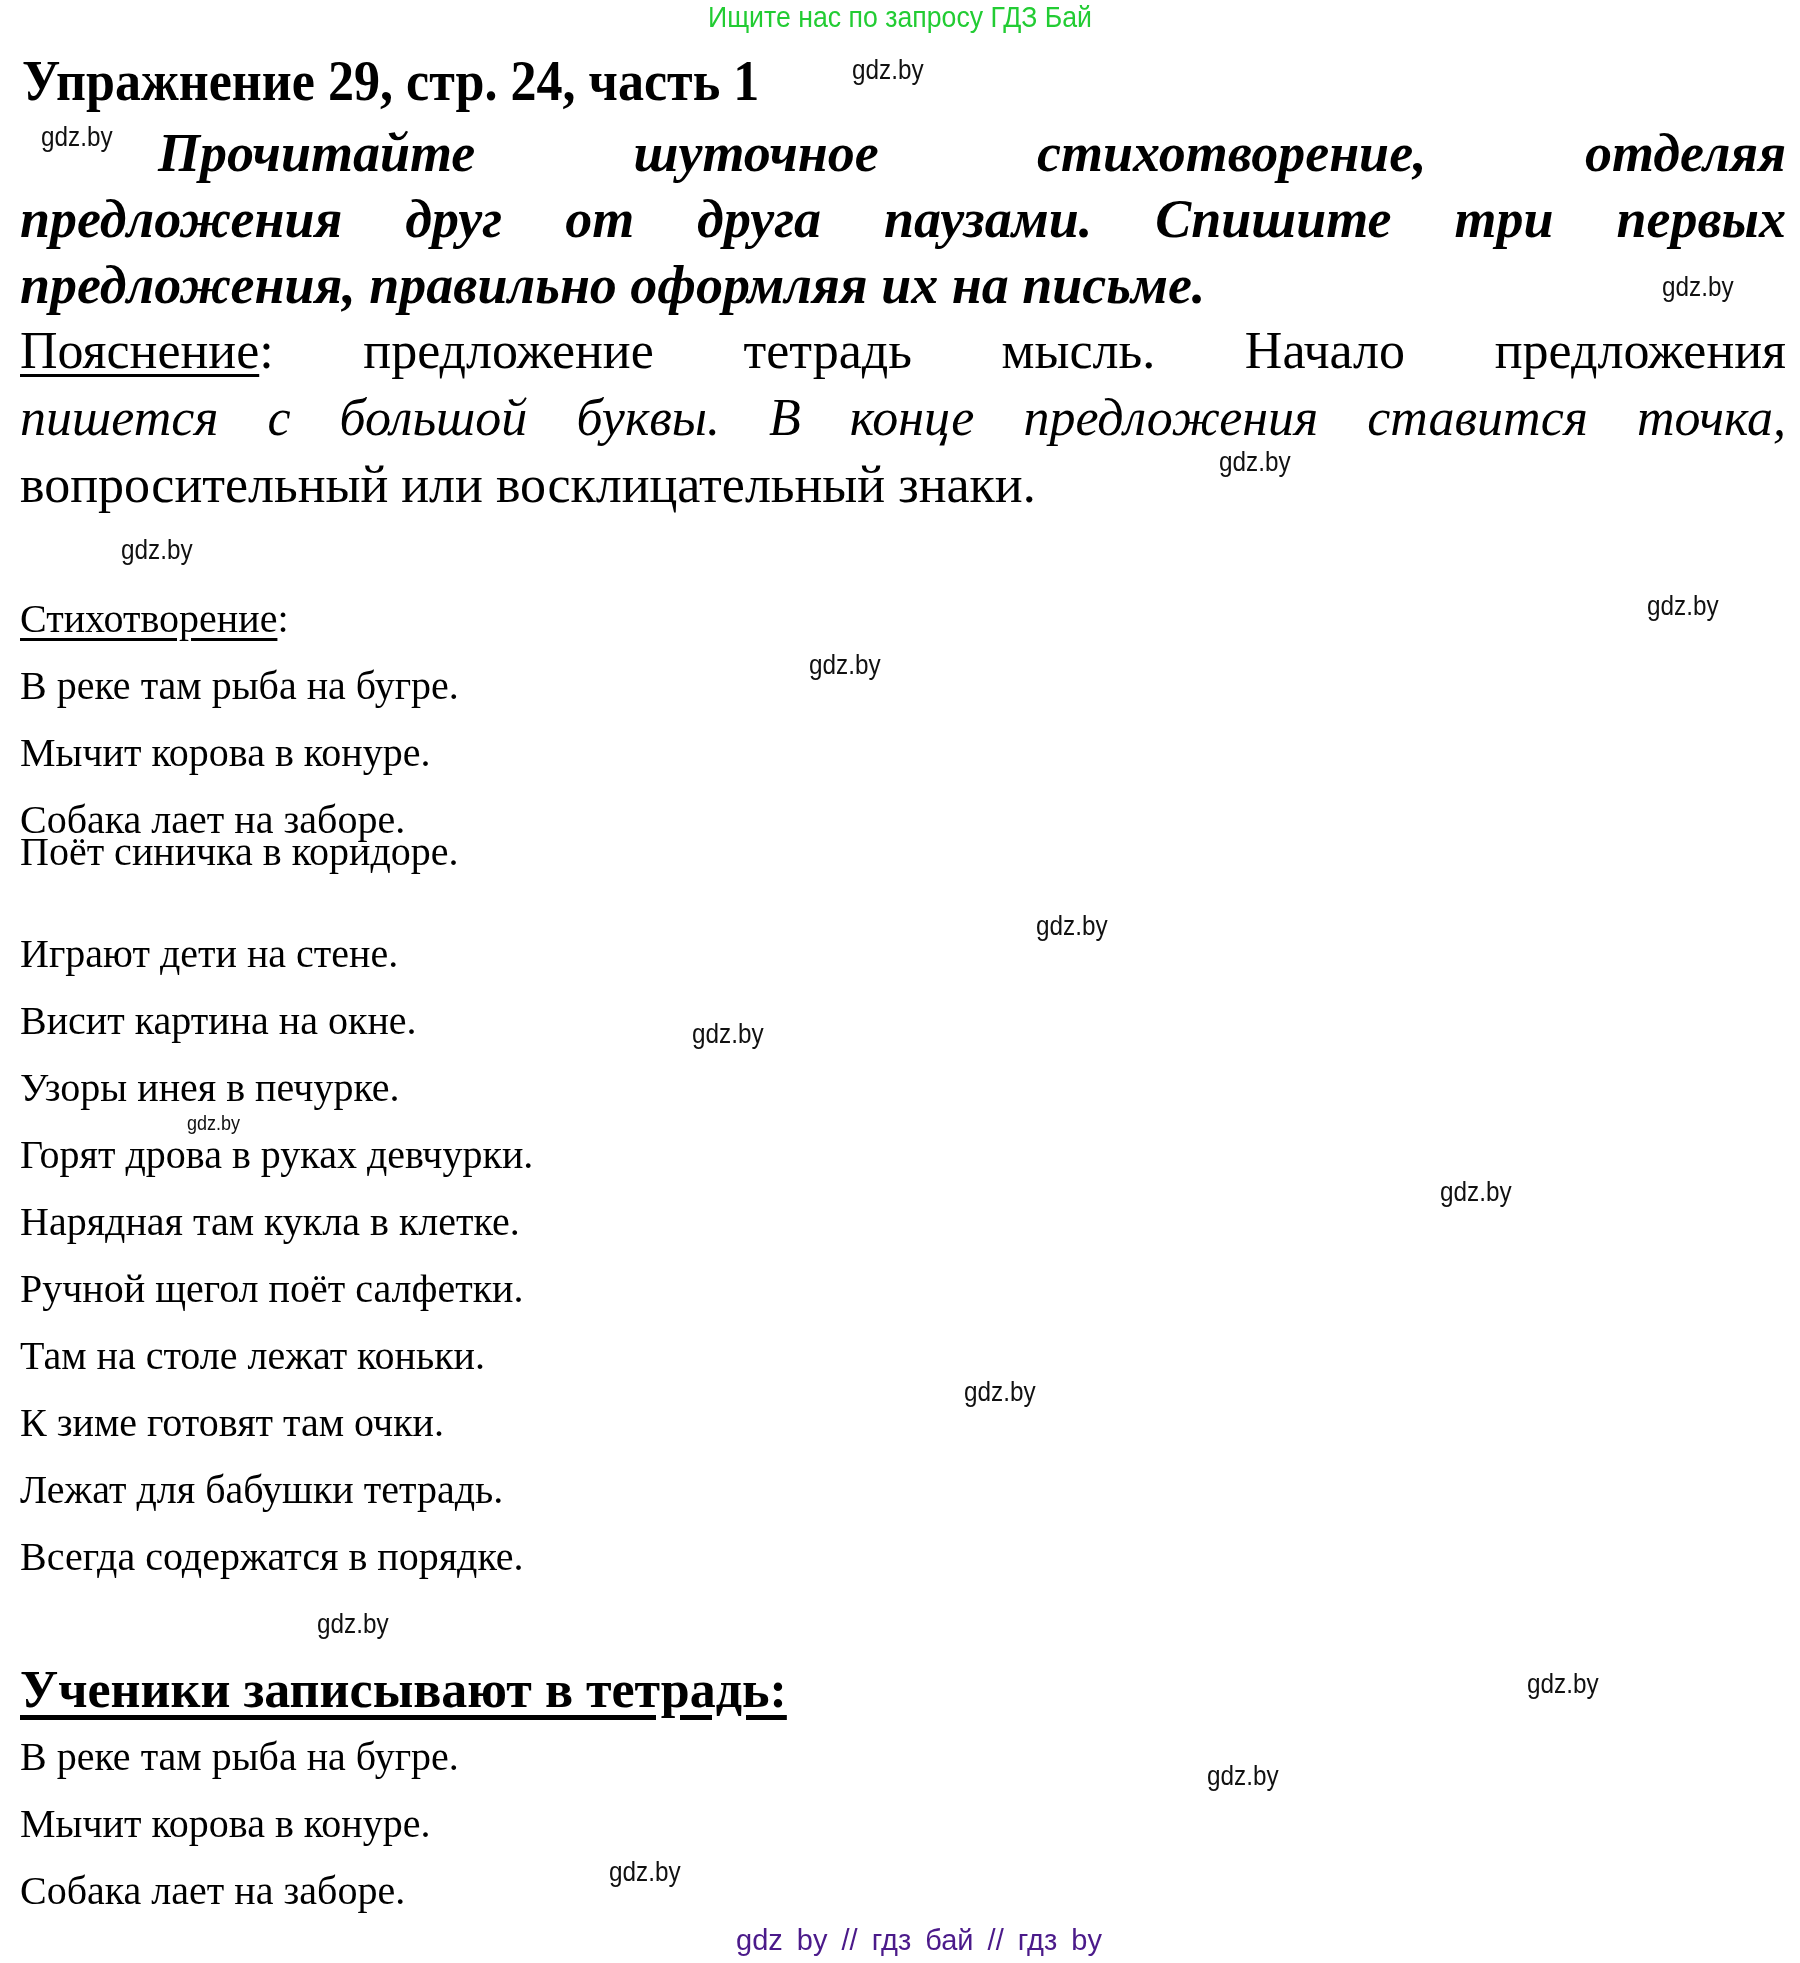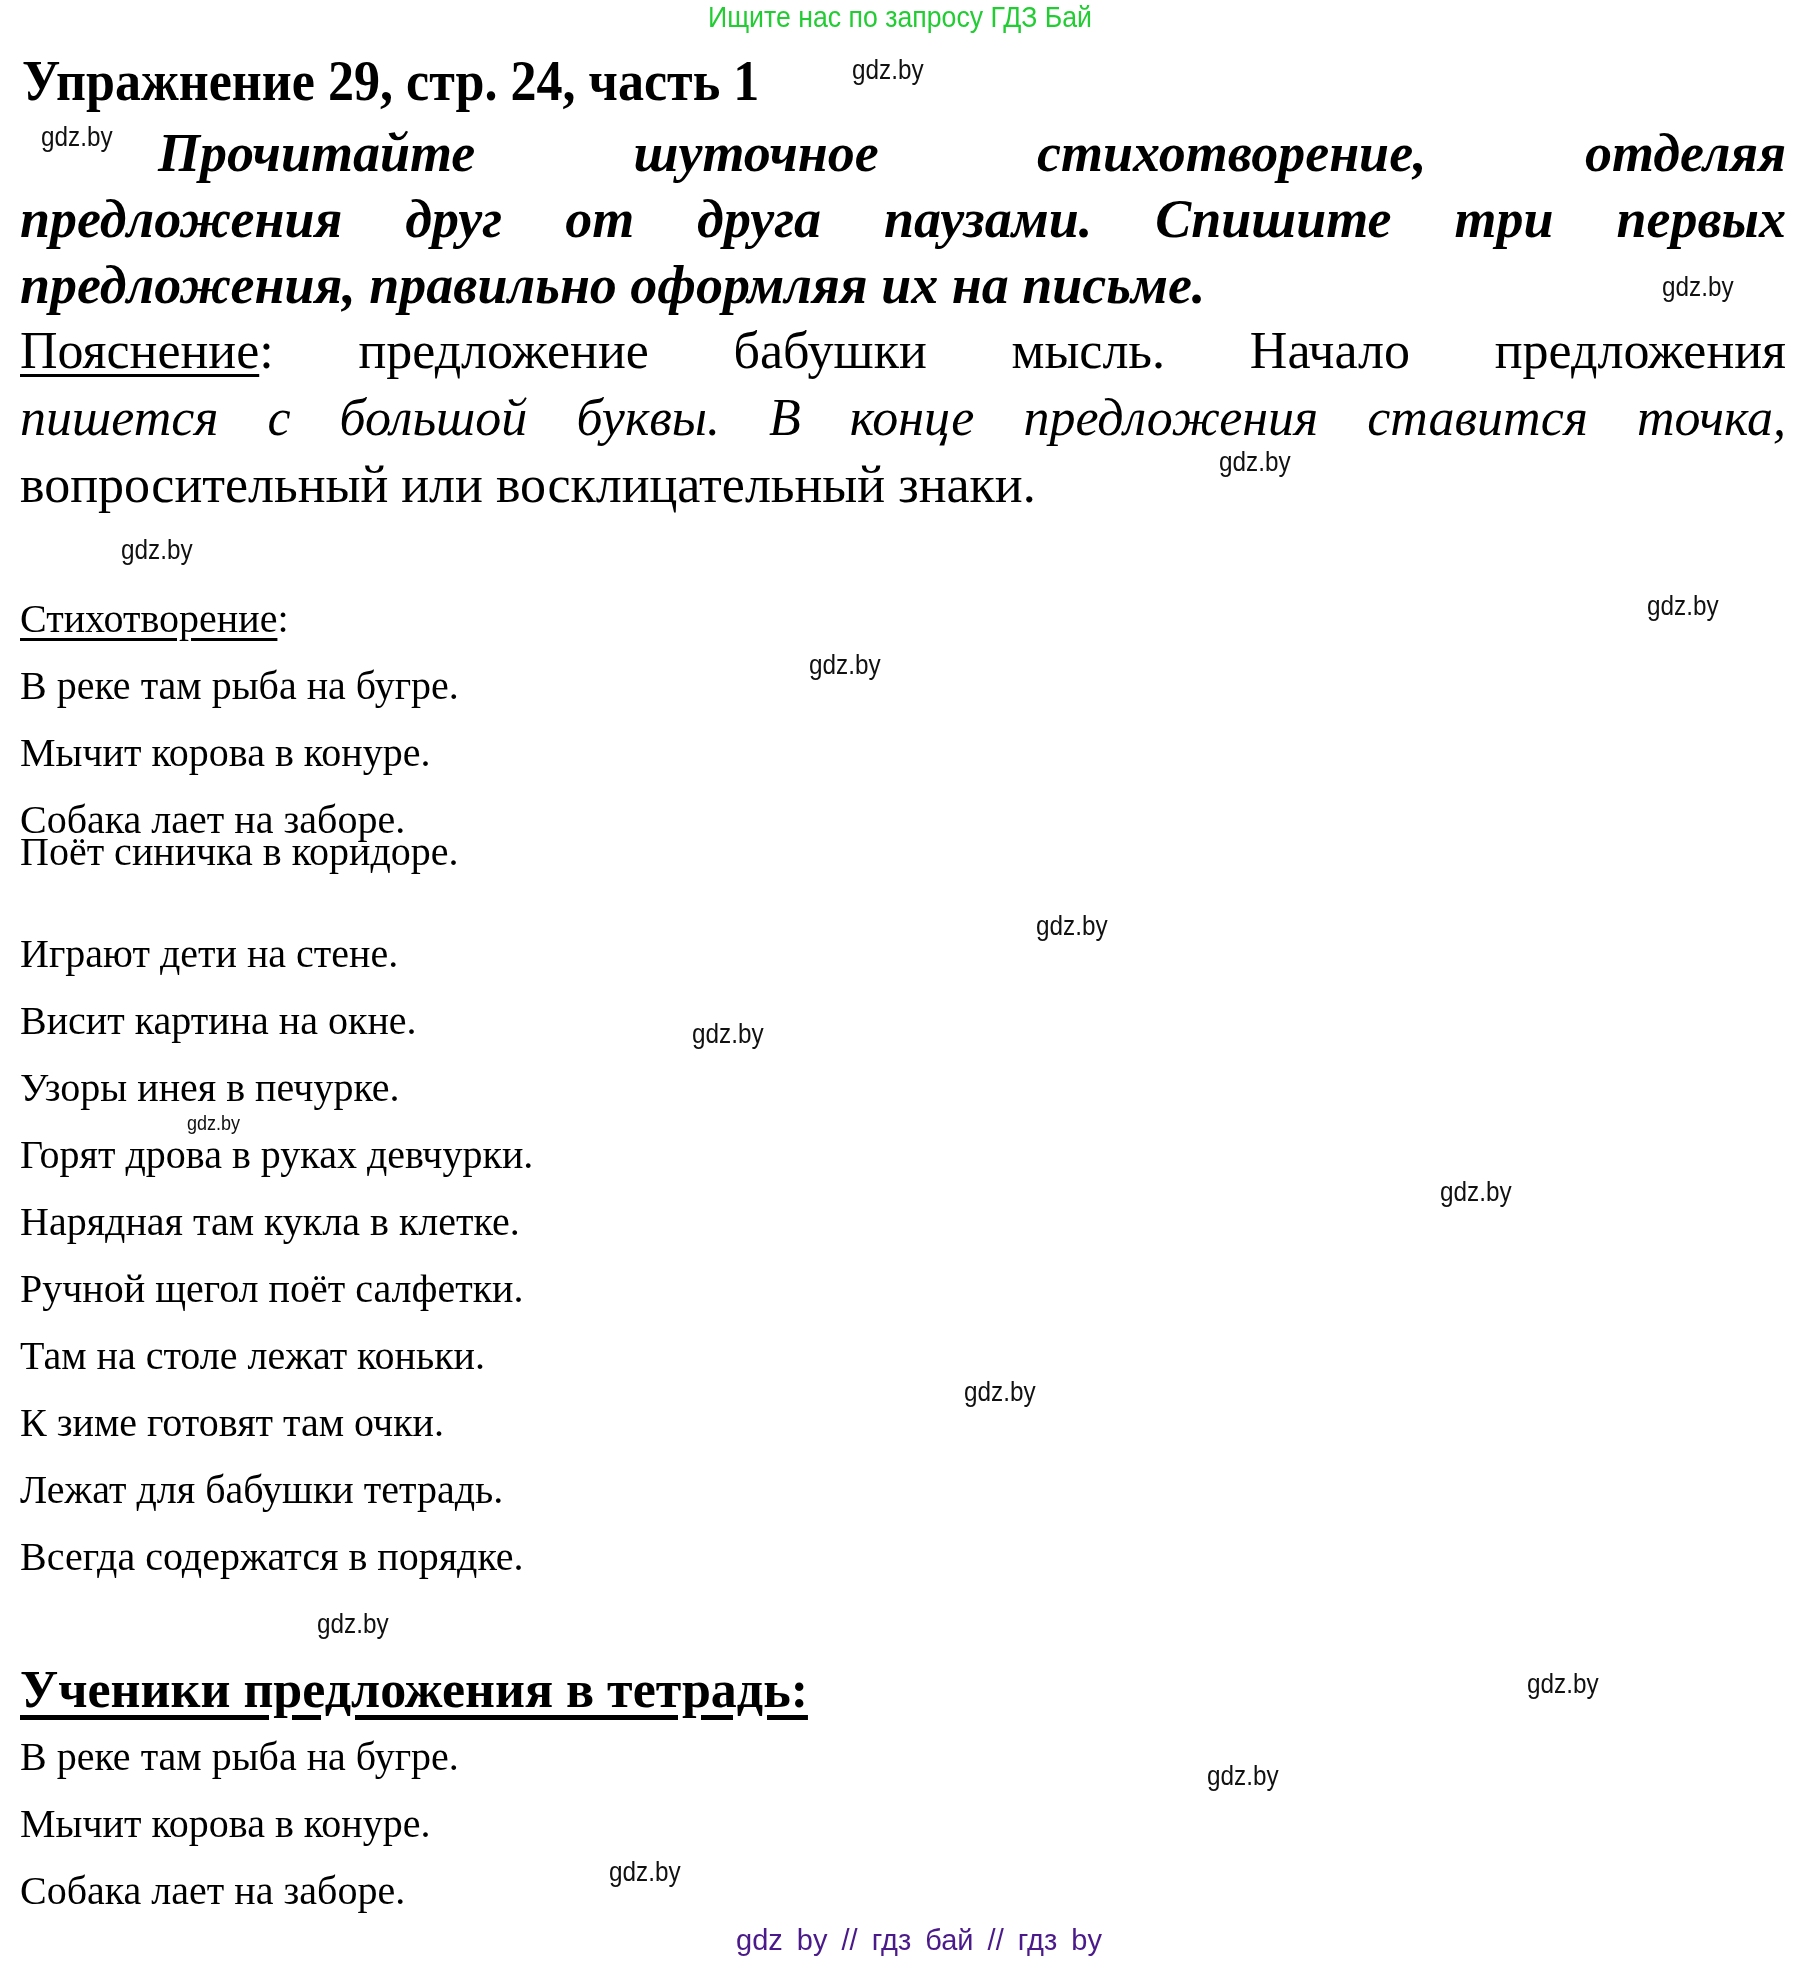--- a/index.html
+++ b/index.html
@@ -24,42 +24,42 @@
 <body>
 
 <div class="abs banner">Ищите нас по запросу ГДЗ Бай</div>
 
 <div class="abs title">Упражнение 29, стр. 24, часть 1</div>
 
 <div class="abs task just" style="top:120px;font-style:italic;"><span style="display:inline-block;width:138px;"></span><span>Прочитайте шуточное стихотворение, отделяя</span></div>
 <div class="abs task just" style="top:186px;">предложения друг от друга паузами. Спишите три первых</div>
 <div class="abs task" style="top:252px;">предложения, правильно оформляя их на письме.</div>
 
-<div class="abs body-line just" style="top:318px;"><span class="u">Пояснение</span><span>:</span><span> предложение бабушки мысль. Начало предложения</span></div>
+<div class="abs body-line just" style="top:318px;"><span class="u">Пояснение</span><span>:</span><span> предложение тетрадь мысль. Начало предложения</span></div>
 <div class="abs body-line just" style="top:385px;font-style:italic;">пишется с большой буквы. В конце предложения ставится точка,</div>
 <div class="abs body-line" style="top:452px;">вопросительный или восклицательный знаки.</div>
 
 <div class="abs poem-line" style="top:586px;"><span class="u">Стихотворение</span><span>:</span></div>
 
 <div class="abs poem-line" style="top:653px;">В реке там рыба на бугре.</div>
 <div class="abs poem-line" style="top:720px;">Мычит корова в конуре.</div>
 <div class="abs poem-line" style="top:787px;">Собака лает на заборе.</div>
 <div class="abs poem-line" style="top:819px;">Поёт синичка в коридоре.</div>
 <div class="abs poem-line" style="top:921px;">Играют дети на стене.</div>
 <div class="abs poem-line" style="top:988px;">Висит картина на окне.</div>
 <div class="abs poem-line" style="top:1055px;">Узоры инея в печурке.</div>
 <div class="abs poem-line" style="top:1122px;">Горят дрова в руках девчурки.</div>
 <div class="abs poem-line" style="top:1189px;">Нарядная там кукла в клетке.</div>
 <div class="abs poem-line" style="top:1256px;">Ручной щегол поёт салфетки.</div>
 <div class="abs poem-line" style="top:1323px;">Там на столе лежат коньки.</div>
 <div class="abs poem-line" style="top:1390px;">К зиме готовят там очки.</div>
 <div class="abs poem-line" style="top:1457px;">Лежат для бабушки тетрадь.</div>
 <div class="abs poem-line" style="top:1524px;">Всегда содержатся в порядке.</div>
 
-<div class="abs students" style="top:1657px;">Ученики предложения в тетрадь:</div>
+<div class="abs students" style="top:1657px;">Ученики записывают в тетрадь:</div>
 <div class="abs poem-line" style="top:1724px;">В реке там рыба на бугре.</div>
 <div class="abs poem-line" style="top:1791px;">Мычит корова в конуре.</div>
 <div class="abs poem-line" style="top:1858px;">Собака лает на заборе.</div>
 
 <div class="abs wm" style="left:852px;top:55px;">gdz.by</div>
 <div class="abs wm" style="left:41px;top:122px;">gdz.by</div>
 <div class="abs wm" style="left:1662px;top:272px;">gdz.by</div>
 <div class="abs wm" style="left:1219px;top:447px;">gdz.by</div>
 <div class="abs wm" style="left:121px;top:535px;">gdz.by</div>
 <div class="abs wm" style="left:1647px;top:591px;">gdz.by</div>

